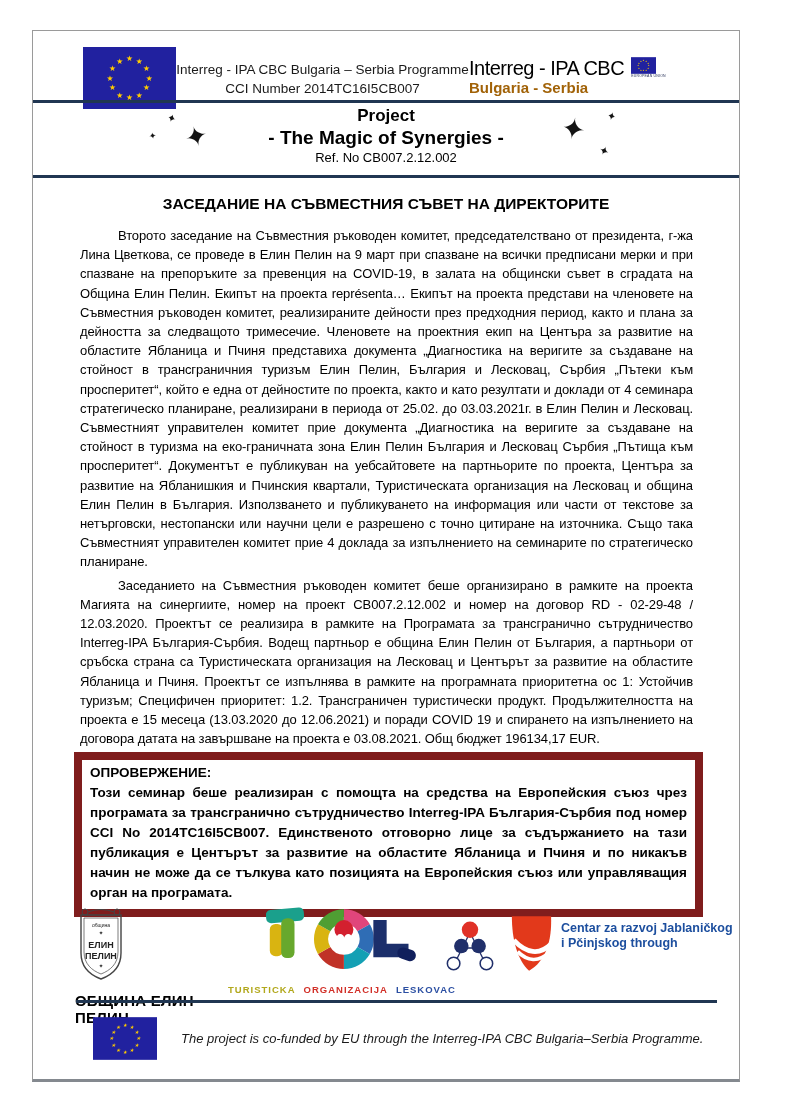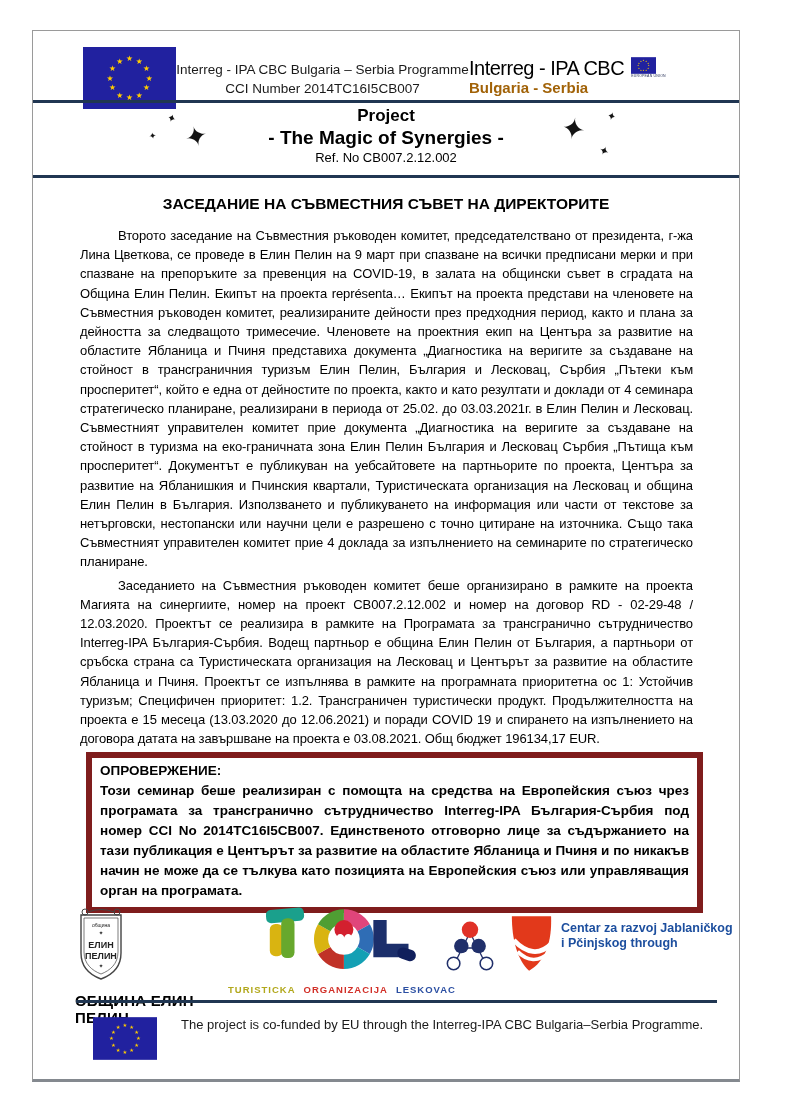--- a/index.html
+++ b/index.html
@@ -32,38 +32,38 @@
   .s3{left:152px;top:20px;font-size:27px;transform:rotate(-15deg);}
   .s4{left:528px;top:12px;font-size:29px;transform:rotate(10deg);}
   .s5{left:574px;top:8px;font-size:11px;transform:rotate(15deg);}
   .s6{left:566px;top:42px;font-size:12px;transform:rotate(25deg);}
 
   .heading{text-align:center;font-weight:bold;font-size:15.5px;margin:17px 0 13px;}
 
   .content{padding:0 42px 0 43px;}
   .body-par{margin:4px;text-align:justify;text-indent:38px;font-size:13px;line-height:19.2px;letter-spacing:-0.1px;}
 
-  .disclaimer{margin:3px 36px 0 53px;border:6px solid #7f1d1d;padding:3px 8px 6px;}
+  .disclaimer{margin:3px 36px 0 41px;border:8px solid #7f1d1d;padding:3px 8px 6px;}
   .disclaimer-title{font-weight:bold;font-size:13.5px;line-height:20px;}
   .disclaimer-text{font-weight:bold;font-size:13.5px;line-height:20px;text-align:justify;}
 
   
   .logos{position:absolute;left:0;top:872px;width:726px;height:100px;}
   .logo-elin{position:absolute;left:42px;top:4px;width:168px;text-align:left;}
   .elin-caption{font-weight:bold;font-size:15px;margin-top:7px;letter-spacing:0.2px;}
   .logo-tol{position:absolute;left:213px;top:0;width:192px;text-align:center;}
   .tol-words{display:flex;gap:8px;justify-content:center;font-size:9.5px;font-weight:bold;letter-spacing:1px;margin-top:1px;}
   .tw1{color:#b2a81c;}.tw2{color:#d23028;}.tw3{color:#2b4fa2;}
   .logo-lsk{position:absolute;left:410px;top:16px;}
   .logo-centar{position:absolute;left:476px;top:12px;display:flex;gap:8px;}
   .centar-text{font-size:12.5px;font-weight:bold;color:#1c4e9e;line-height:15px;padding-top:6px;}
 
   .sep-line{position:absolute;left:43px;width:641px;top:969px;border-top:3px solid #203652;}
 
-  .eu-strip{position:absolute;left:60px;top:986px;display:flex;align-items:flex-start;gap:24px;}
+  .eu-strip{position:absolute;left:60px;top:986px;display:flex;align-items:center;gap:24px;font-style:italic;}
   .flag-ft{width:64px;height:43px;flex:0 0 auto;}
   .eu-strip-text{font-size:13px;color:#1a1a1a;}
 
   .defs{position:absolute;width:0;height:0;overflow:hidden;}
   svg text{font-family:"Liberation Sans",sans-serif;}
 </style>
 </head>
 <body>
 
 <svg class="defs" aria-hidden="true">

